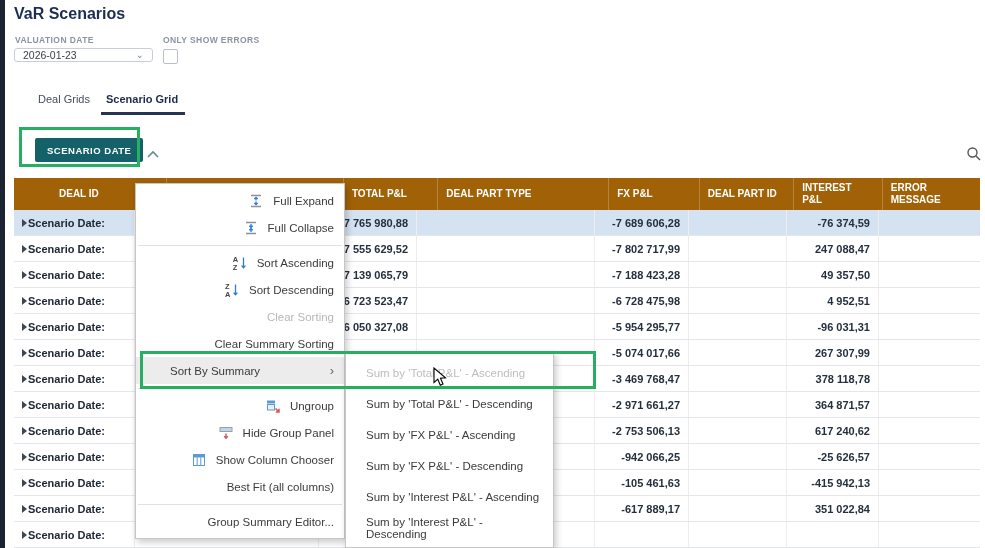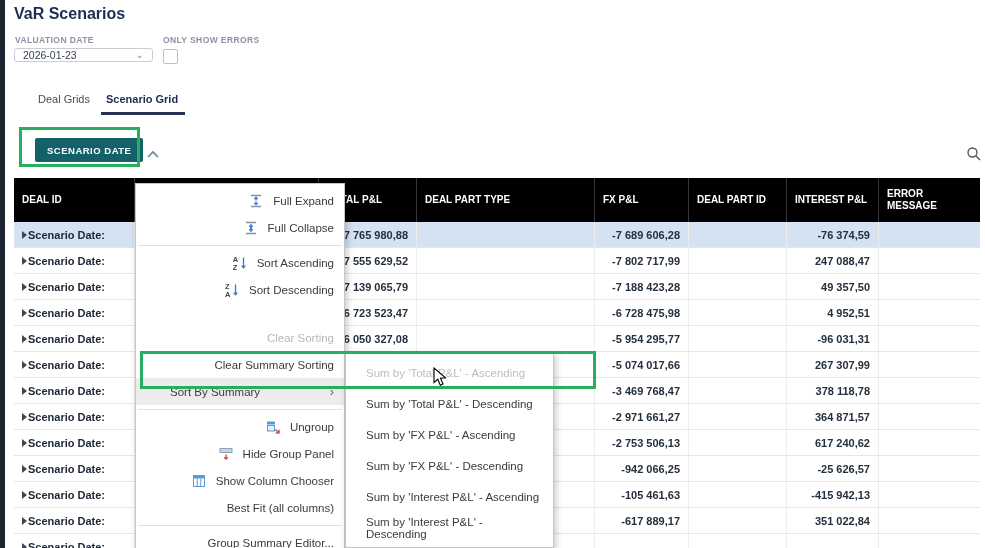--- a/index.html
+++ b/index.html
@@ -30,42 +30,42 @@
 
   .chip { position:absolute; left:35px; top:138px; height:24px; background:#14616a;
     color:#fff; font-size:9.5px; font-weight:700; letter-spacing:.5px;
     display:flex; align-items:center; padding:0 12px; border-radius:2px; z-index:5; }
   .panel-chevron { position:absolute; left:146px; top:145px; z-index:5; }
 
   .search-icon { position:absolute; left:966px; top:146px; z-index:5; }
 
   
   .grid { position:absolute; left:14px; top:178px; width:966px; height:370px; overflow:hidden; background:#fff; z-index:1; }
-  .ghead { display:flex; height:44px; background:#000000; color:#fff; }
+  .ghead { display:flex; height:32px; background:#a16207; color:#fff;padding-left:37px; }
   .ghead .hcell { font-size:10px; font-weight:700; padding:6px 8px; display:flex; align-items:center;
     border-right:1px solid rgba(255,255,255,.22); line-height:1.25; }
   .grow { display:flex; height:26px; border-bottom:1px solid #e4e6e9; background:#fff; font-size:11px; }
   .grow.selected { background:#d4e2f1; }
   .grow .cell { border-right:1px solid #ededed; display:flex; align-items:center;
     padding:0 8px; overflow:hidden; white-space:nowrap; }
   .cell.num { justify-content:flex-end; font-weight:700; color:#25303e; }
   .cell.glabel { font-weight:700; color:#1d2633; gap:1px; }
   .tri { width:0; height:0; border-left:5px solid #3f4652; border-top:4px solid transparent; border-bottom:4px solid transparent; flex:none; }
 
   .c0   { width:121px; } .ch   { width:184px; } .ctot { width:98px; }
   .cdpt { width:178px; } .cfx  { width:94px; }  .cdpid{ width:98px; }
   .cint { width:92px; }  .cerr { width:101px; border-right:none !important; }
 
   
   .menu { position:absolute; left:135px; top:183px; width:210px; background:#fff;
     border:1px solid #c6c6c6; box-shadow:2px 3px 7px rgba(0,0,0,.22); z-index:10; padding:3px 0; }
   .mi { height:27px; display:flex; align-items:center; padding:0 10px 0 8px;
     font-size:11.5px; color:#3b3b3b;justify-content:flex-end; }
   .mi .mico { width:18px; margin-right:8px; display:flex; justify-content:center; align-items:center; flex:none; }
-  .mi.disabled { color:#b8b8b8;margin-top:21px; }
+  .mi.disabled { color:#b8b8b8; }
   .mi.hover { background:#ececec; }
   .mi .sub-arrow { margin-left:auto; color:#666; font-size:13px; line-height:1; }
   .msep { height:1px; background:#e0e0e0; margin:4px 2px 3px 2px; }
 
   .icon-az { position:relative; width:16px; height:16px; font-weight:700; font-size:7.5px; color:#444; }
   .icon-az .l1 { position:absolute; left:1px; top:0; }
   .icon-az .l2 { position:absolute; left:1px; top:8px; }
 
   
   .submenu { position:absolute; left:345px; top:352px; width:209px; background:#fff;

